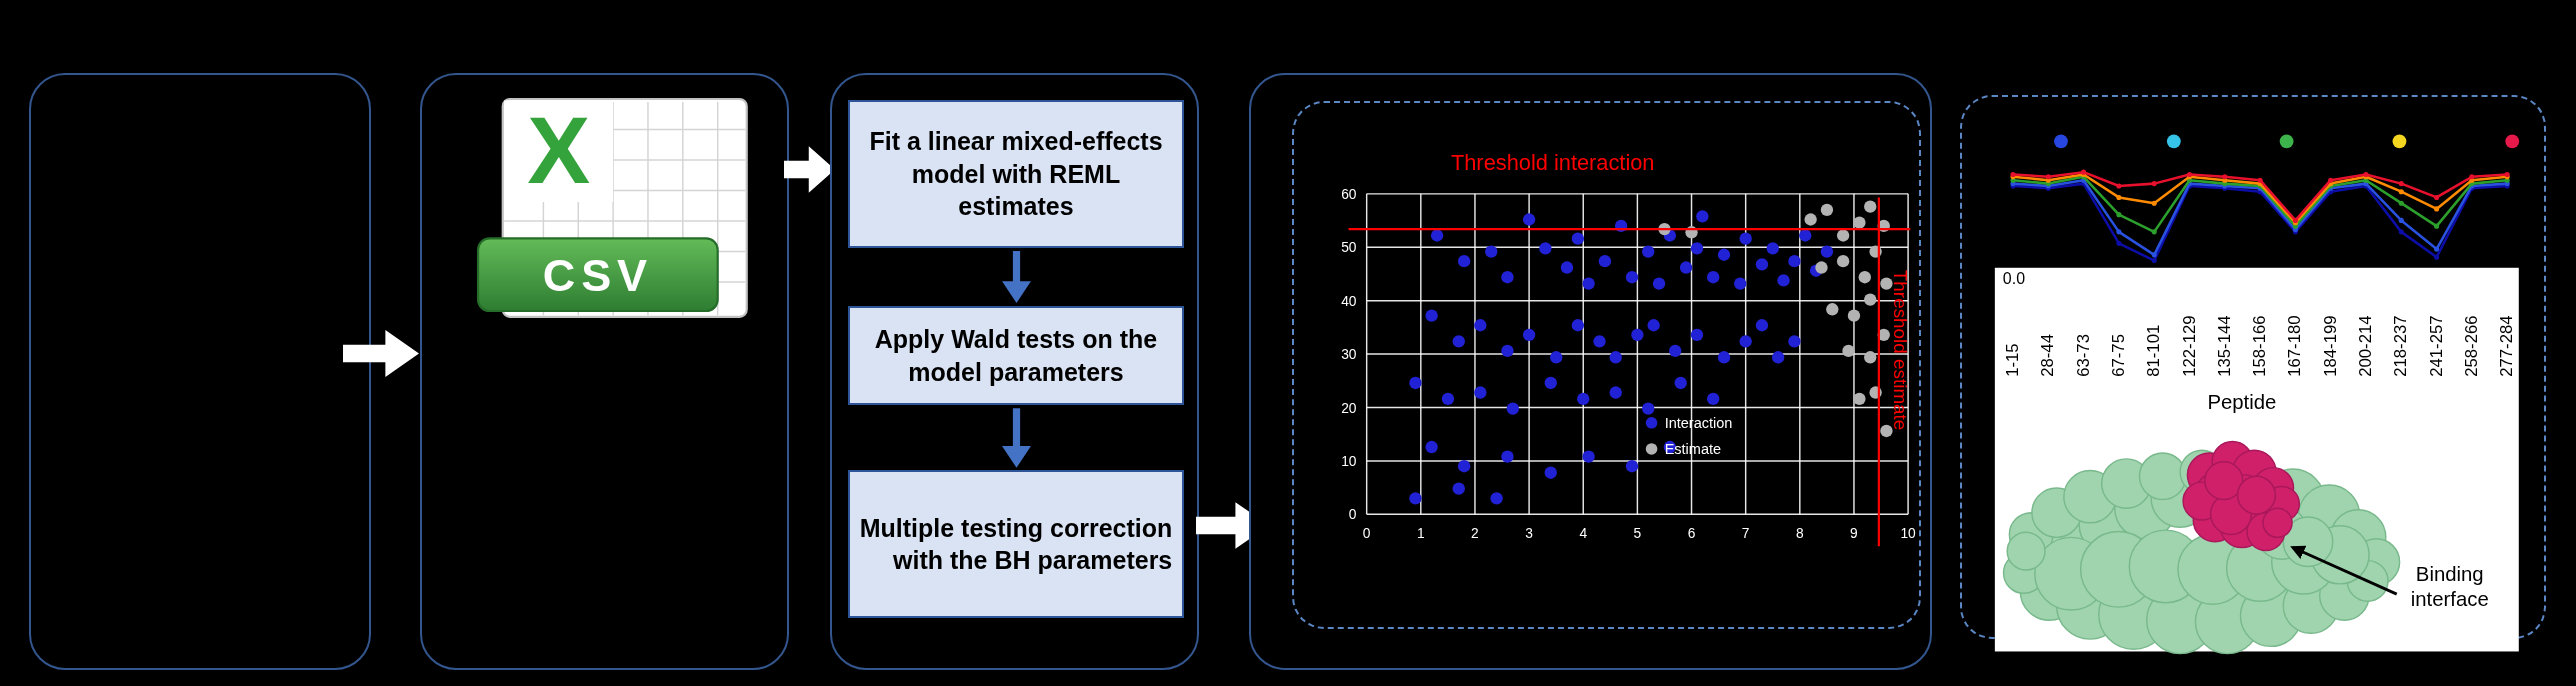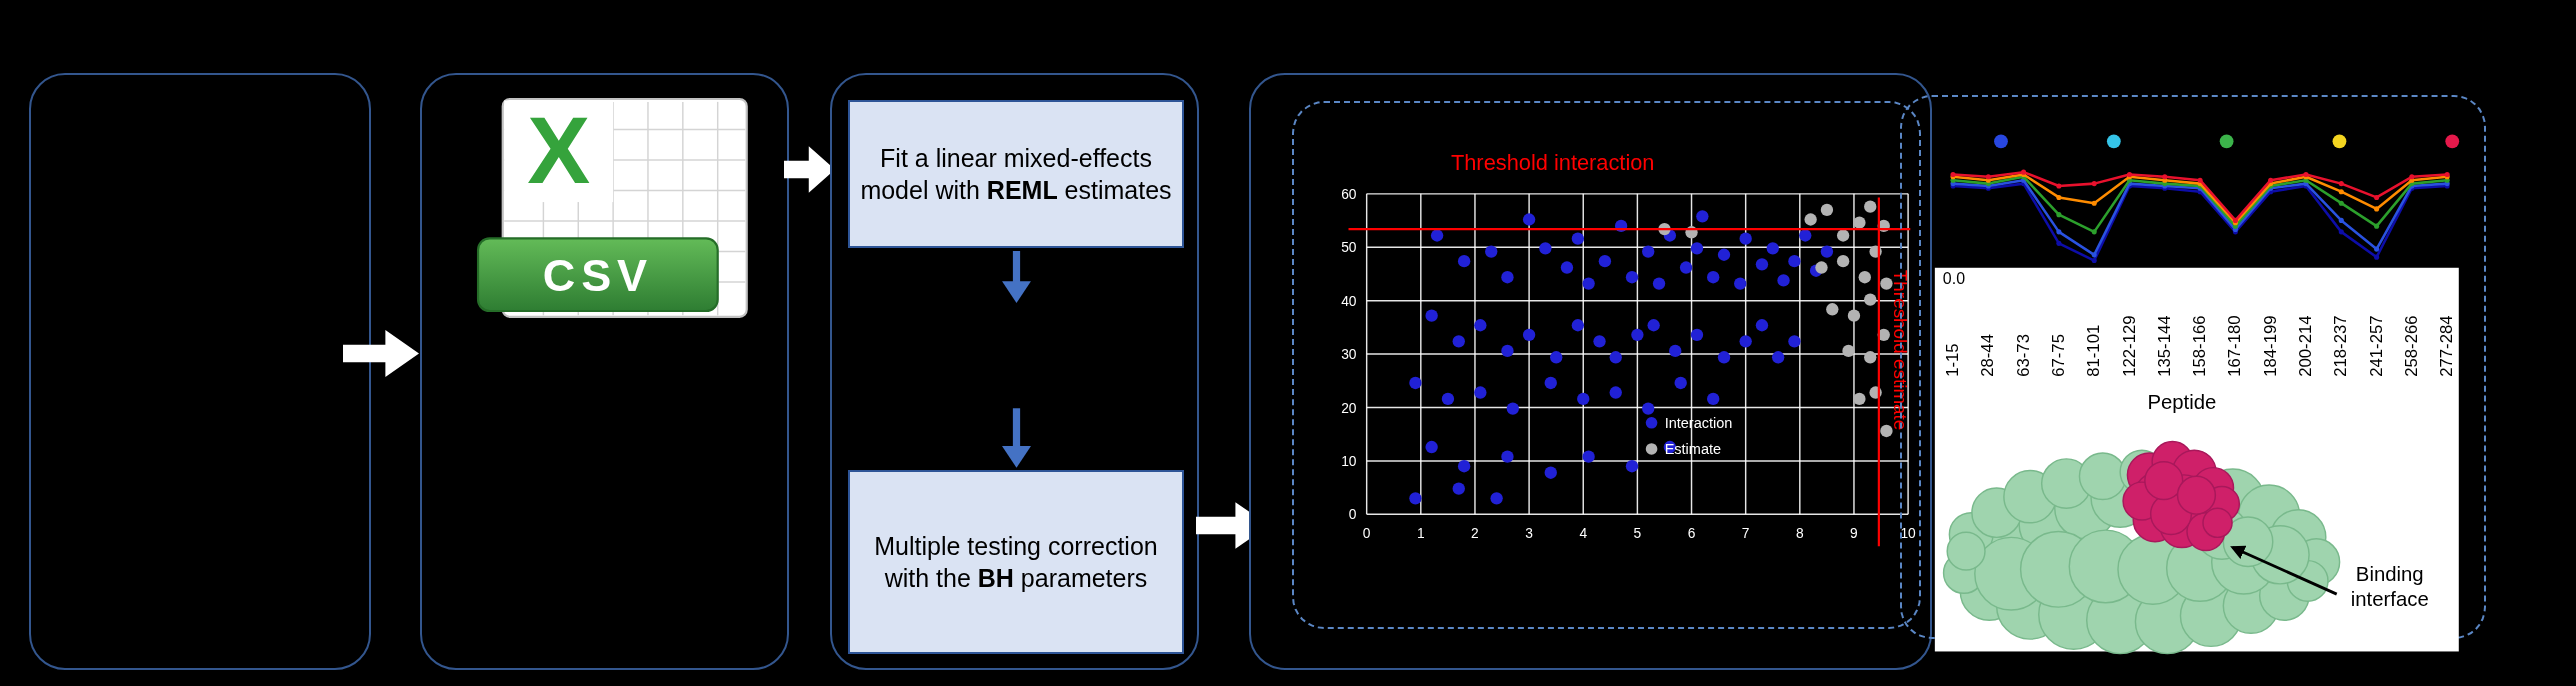--- a/index.html
+++ b/index.html
@@ -4,21 +4,21 @@
 <style>
   html,body{margin:0;padding:0;background:#000;}
   .canvas{position:relative;width:2576px;height:687px;background:#000;overflow:hidden;
           font-family:"Liberation Sans",sans-serif;}
   .obox{position:absolute;border:2.9px solid #33568e;border-radius:36px;background:#000;box-sizing:border-box;}
   .dashedbox{position:absolute;border:2.2px dashed #5b87c5;border-radius:32px;box-sizing:border-box;}
   .arrow-svg{position:absolute;}
   .step{position:absolute;left:16px;width:336px;background:#dae3f3;border:2.2px solid #2e5597;
         display:flex;align-items:center;justify-content:center;text-align:center;
         font-size:25px;color:#000;line-height:1.3;padding:2.9px 8.7px;box-sizing:border-box;}
-  .step-inner{white-space:pre-line;}
+  .step-inner{white-space:pre-line;font-weight:bold;}
   svg text{font-family:"Liberation Sans",sans-serif;}
 </style>
 </head>
 <body>
 
 <div class="canvas">
 
   <div class="obox" style="left:29px;top:73px;width:342px;height:597px;"></div>
 
   <svg class="arrow-svg" style="left:343px;top:330px;" width="76" height="47" viewBox="0 0 104 64">
@@ -63,27 +63,30 @@
 
     <div class="step" style="top:25px;height:148px;">
       <span class="step-inner"><span>Fit a linear mixed-effects model with </span><b>REML</b><span> estimates</span></span>
     </div>
 
     <svg class="arrow-svg" style="left:170px;top:176px;" width="29" height="52" viewBox="0 0 40 72">
       <rect x="15" y="0" width="10" height="44" fill="#4472c4"></rect>
       <polygon points="0,42 40,42 20,72" fill="#4472c4"></polygon>
     </svg>
 
+    <div class="step" style="top:231px;height:99px;">
+      <span class="step-inner"><span>Apply </span><b>Wald tests</b><span> on the model parameters</span></span>
+    </div>
 
     <svg class="arrow-svg" style="left:170px;top:333px;" width="29" height="60" viewBox="0 0 40 82">
       <rect x="15" y="0" width="10" height="54" fill="#4472c4"></rect>
       <polygon points="0,52 40,52 20,82" fill="#4472c4"></polygon>
     </svg>
 
-    <div class="step" style="top:395px;height:184px;">
+    <div class="step" style="top:395px;height:148px;text-align:right;">
       <span class="step-inner"><span>Multiple testing correction
 with the </span><b>BH</b><span> parameters</span></span>
     </div>
   </div>
 
   <svg class="arrow-svg" style="left:1196px;top:502px;" width="73" height="47" viewBox="0 0 100 64">
     <polygon points="0,20 54,20 54,0 100,32 54,64 54,44 0,44" fill="#ffffff"></polygon>
   </svg>
 
   <div class="obox" style="left:1249px;top:73px;width:683px;height:597px;">
@@ -229,21 +232,21 @@
         <g id="scatter-legend">
             <circle cx="492" cy="440" r="8" fill="#2121d6"></circle>
             <text x="510" y="447" fill="#ffffff" font-size="20">Interaction</text>
             <circle cx="492" cy="476" r="8" fill="#b3b3b3"></circle>
             <text x="510" y="483" fill="#ffffff" font-size="20">Estimate</text>
           </g>
       </svg>
     </div>
   </div>
 
-  <div class="dashedbox" style="left:1900px;top:95px;width:586px;height:544px;text-align:right;">
+  <div class="dashedbox" style="left:1960px;top:95px;width:586px;height:544px;text-align:right;">
     <svg id="hdx-svg" width="586" height="561" viewBox="0 0 806 772" style="position:absolute;left:0;top:0;overflow:visible;">
       <defs>
         <marker id="ah" viewBox="0 0 10 10" refX="8" refY="5" markerWidth="20" markerHeight="20" markerUnits="userSpaceOnUse" orient="auto">
           <path d="M0,0 L10,5 L0,10 z" fill="#000000"></path>
         </marker>
       </defs>
       <g id="hdx-legend">
           <circle cx="136.0" cy="61" r="9.5" fill="#2847e0"></circle>
           <circle cx="291.3" cy="61" r="9.5" fill="#35c4e8"></circle>
           <circle cx="446.5" cy="61" r="9.5" fill="#3cb44b"></circle>

